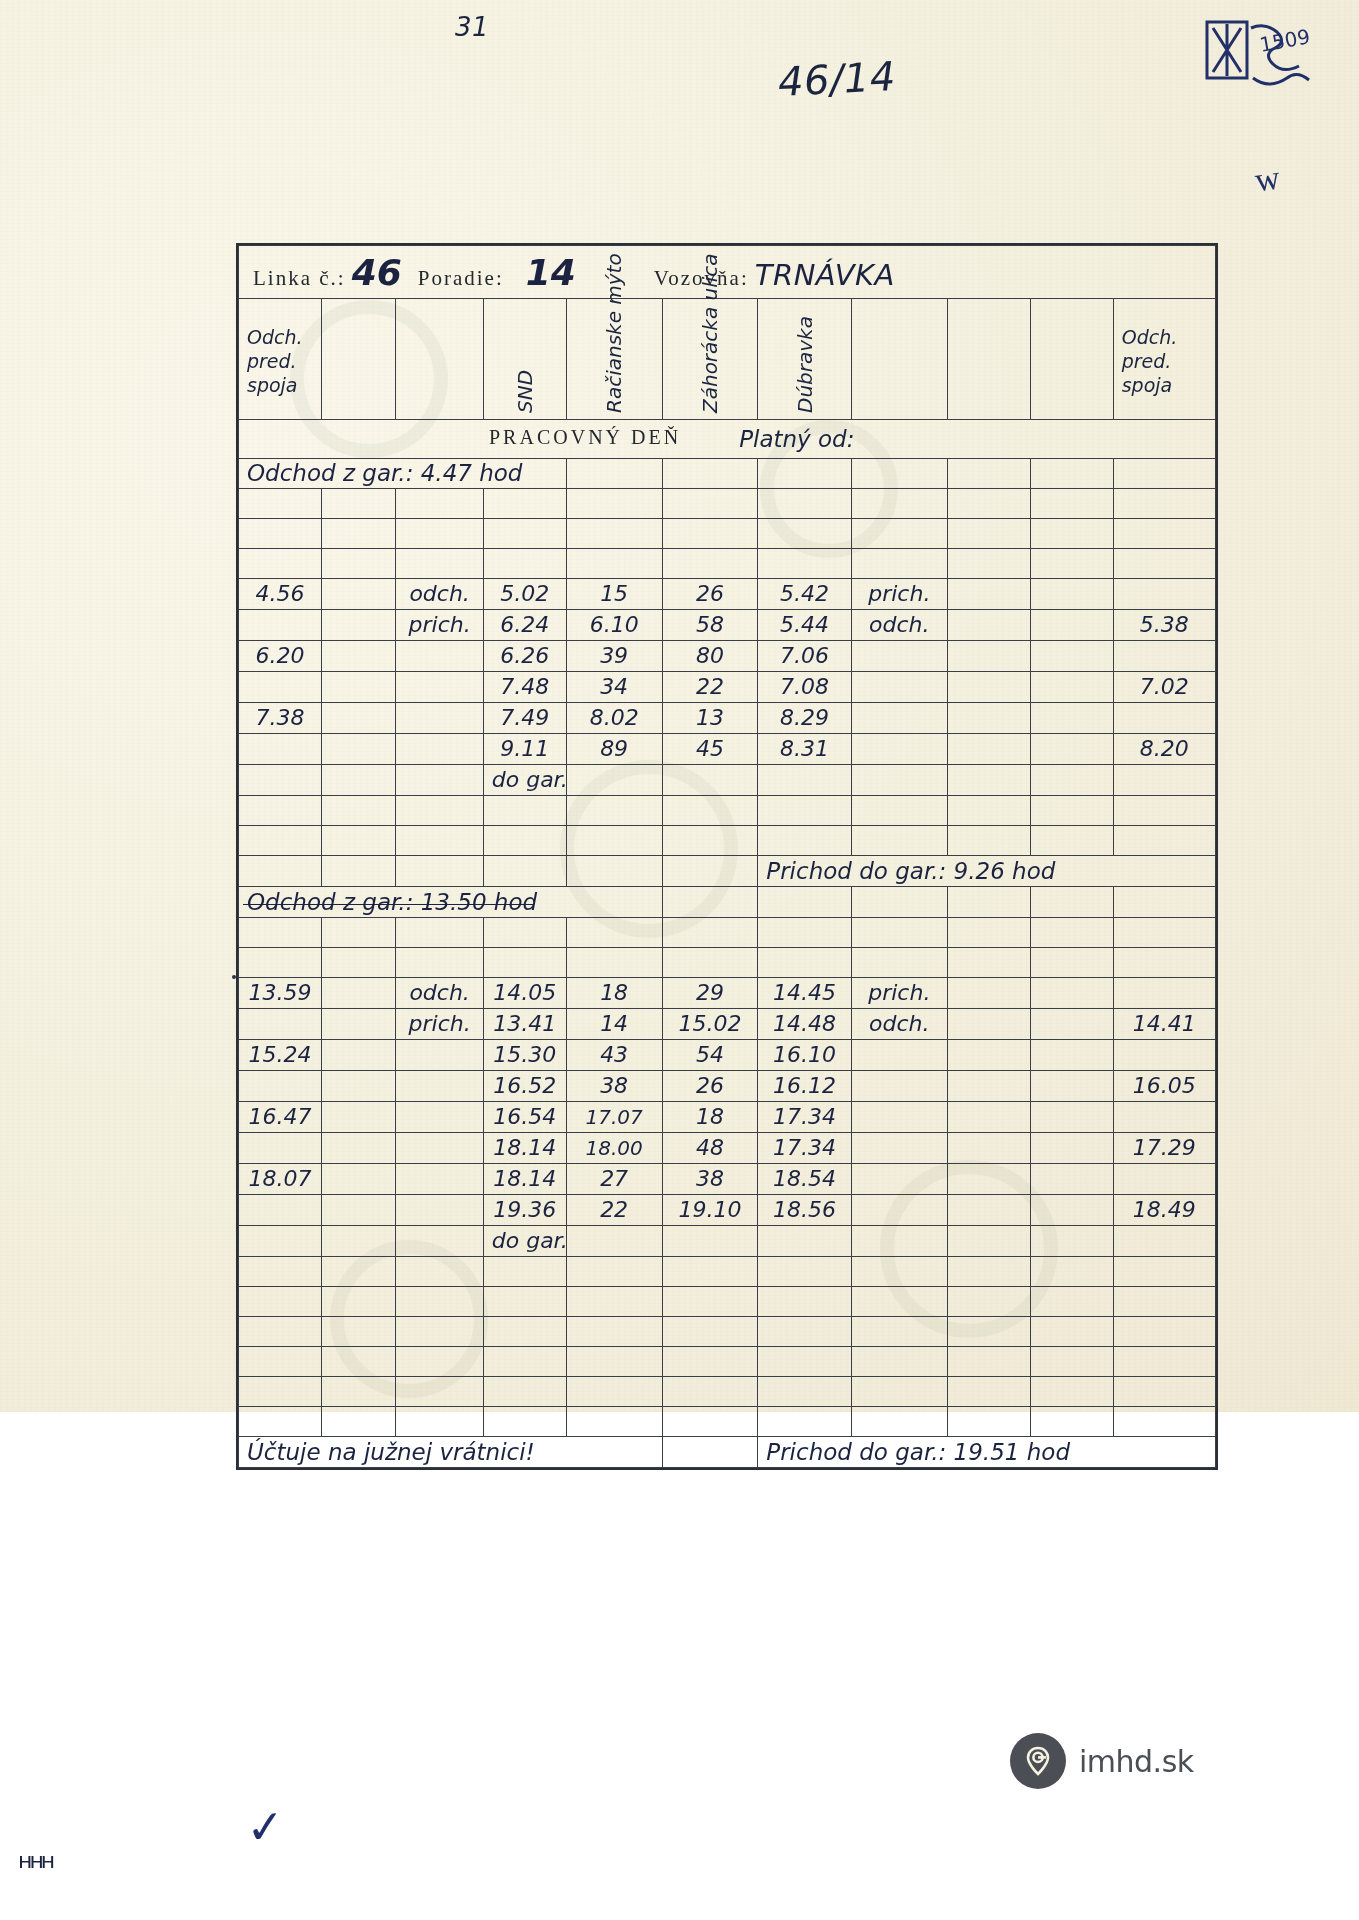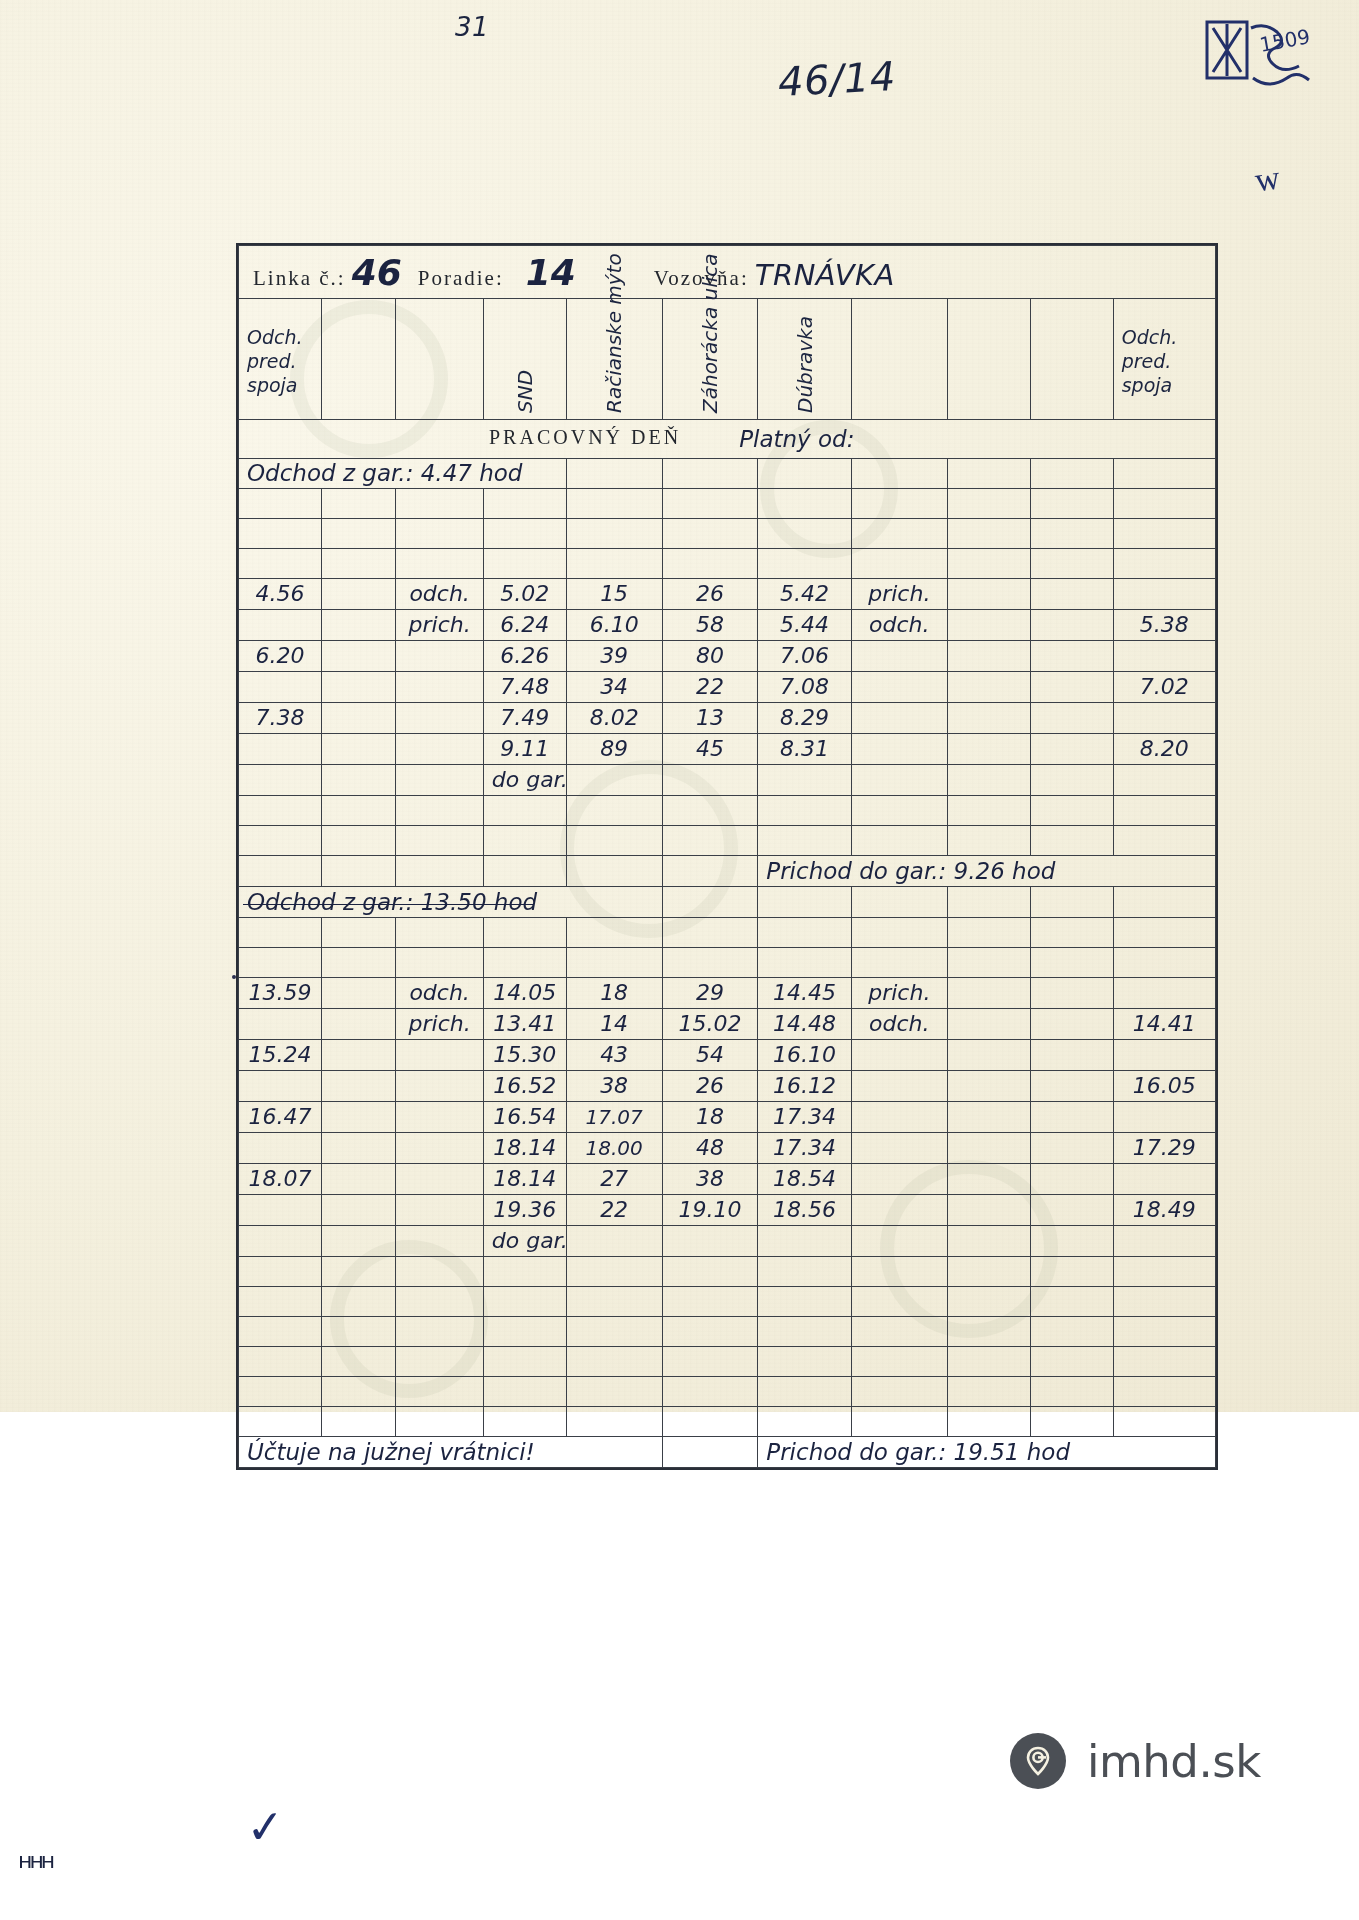--- a/index.html
+++ b/index.html
@@ -222,24 +222,23 @@
     width: 56px; height: 56px;
     border-radius: 50%;
     background: #4b4f55;
     display: flex;
     align-items: center;
     justify-content: center;
   }
   #imhd .mark svg { display:block; }
   #imhd .wordmark {
     font-family: "DejaVu Sans", sans-serif;
-    font-size: 45px;
+    font-size: 30px;
     color: #4b4f55;
     letter-spacing: -0.5px;
-    margin-left: 8px;
   }
   #sig-bottom {
     position: absolute;
     left: 246px; top: 1800px;
     color: #22306a;
     font-size: 46px;
     font-family: "DejaVu Sans", sans-serif;
     transform: rotate(-4deg);
   }
   #hatch-bottom {

